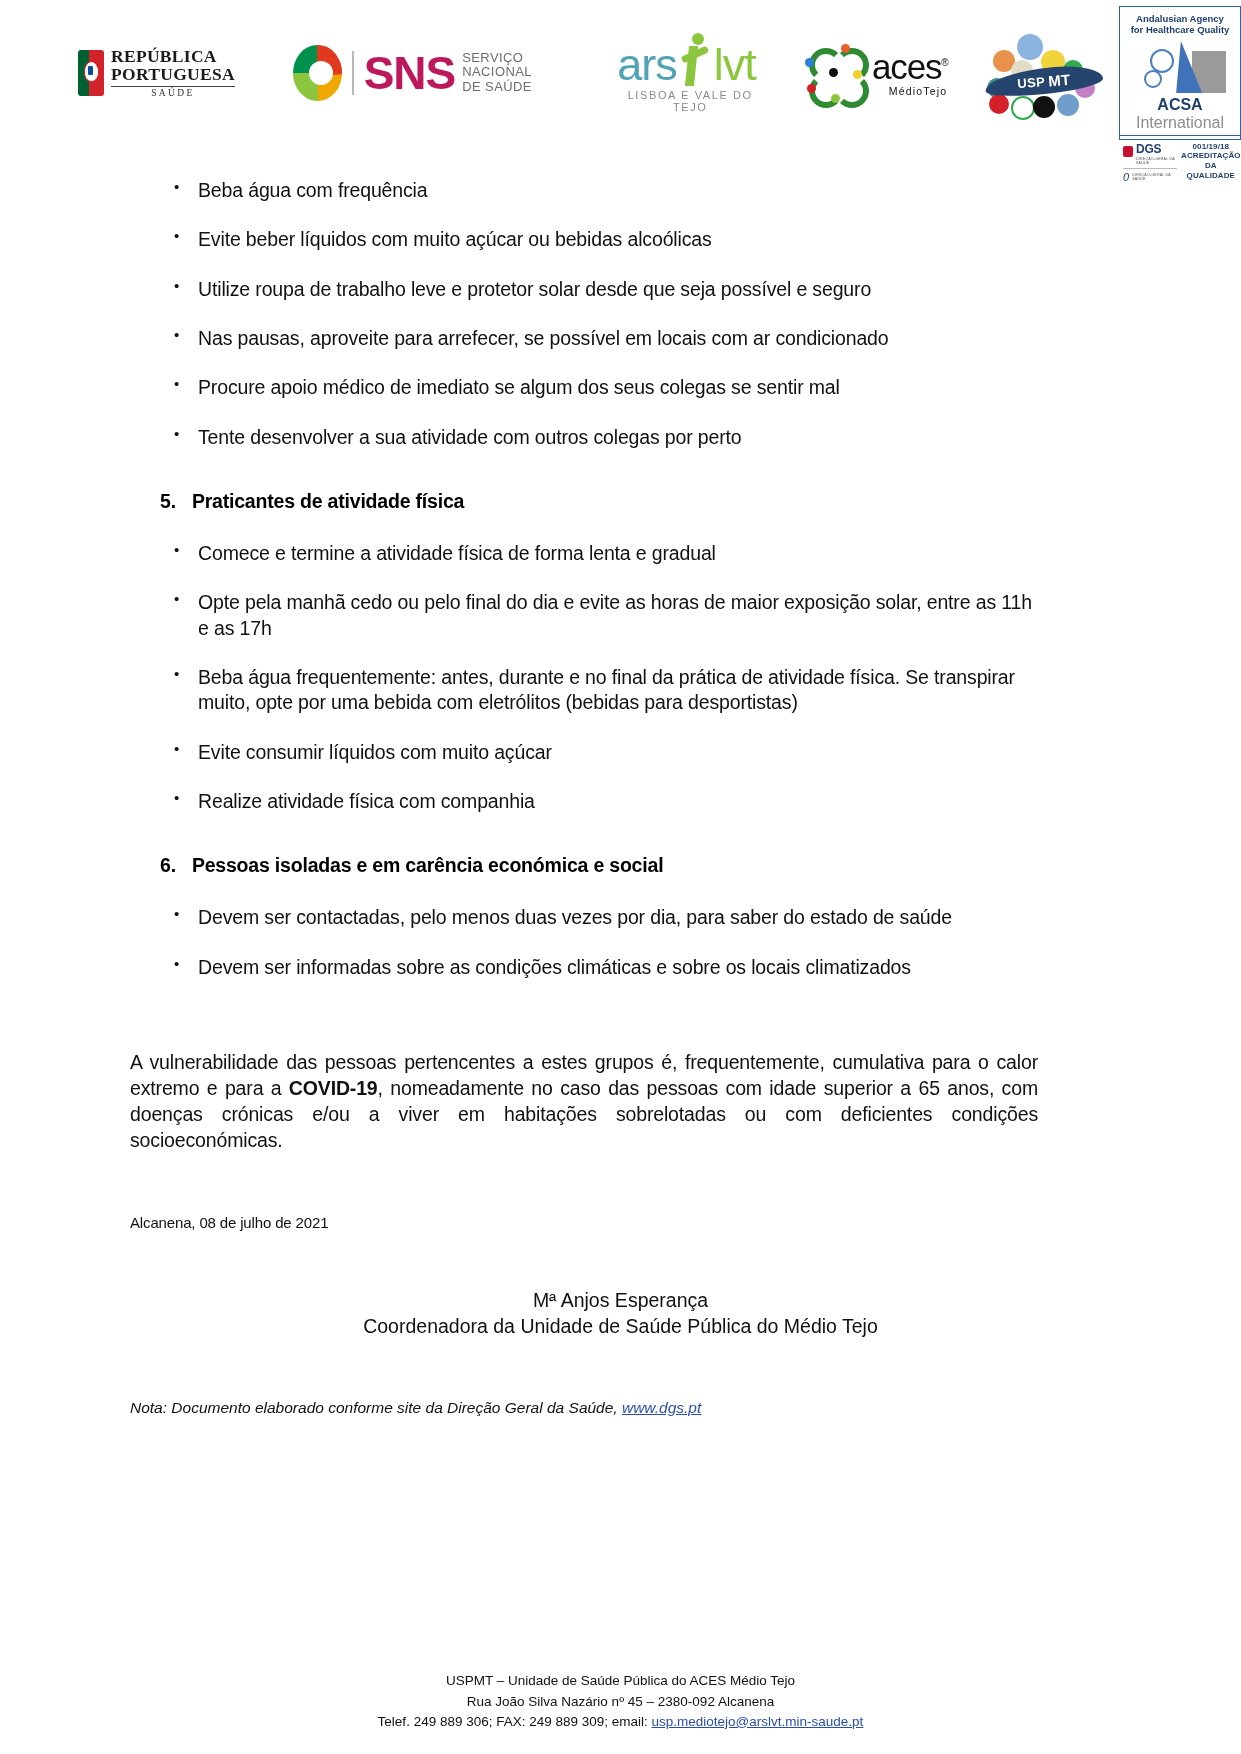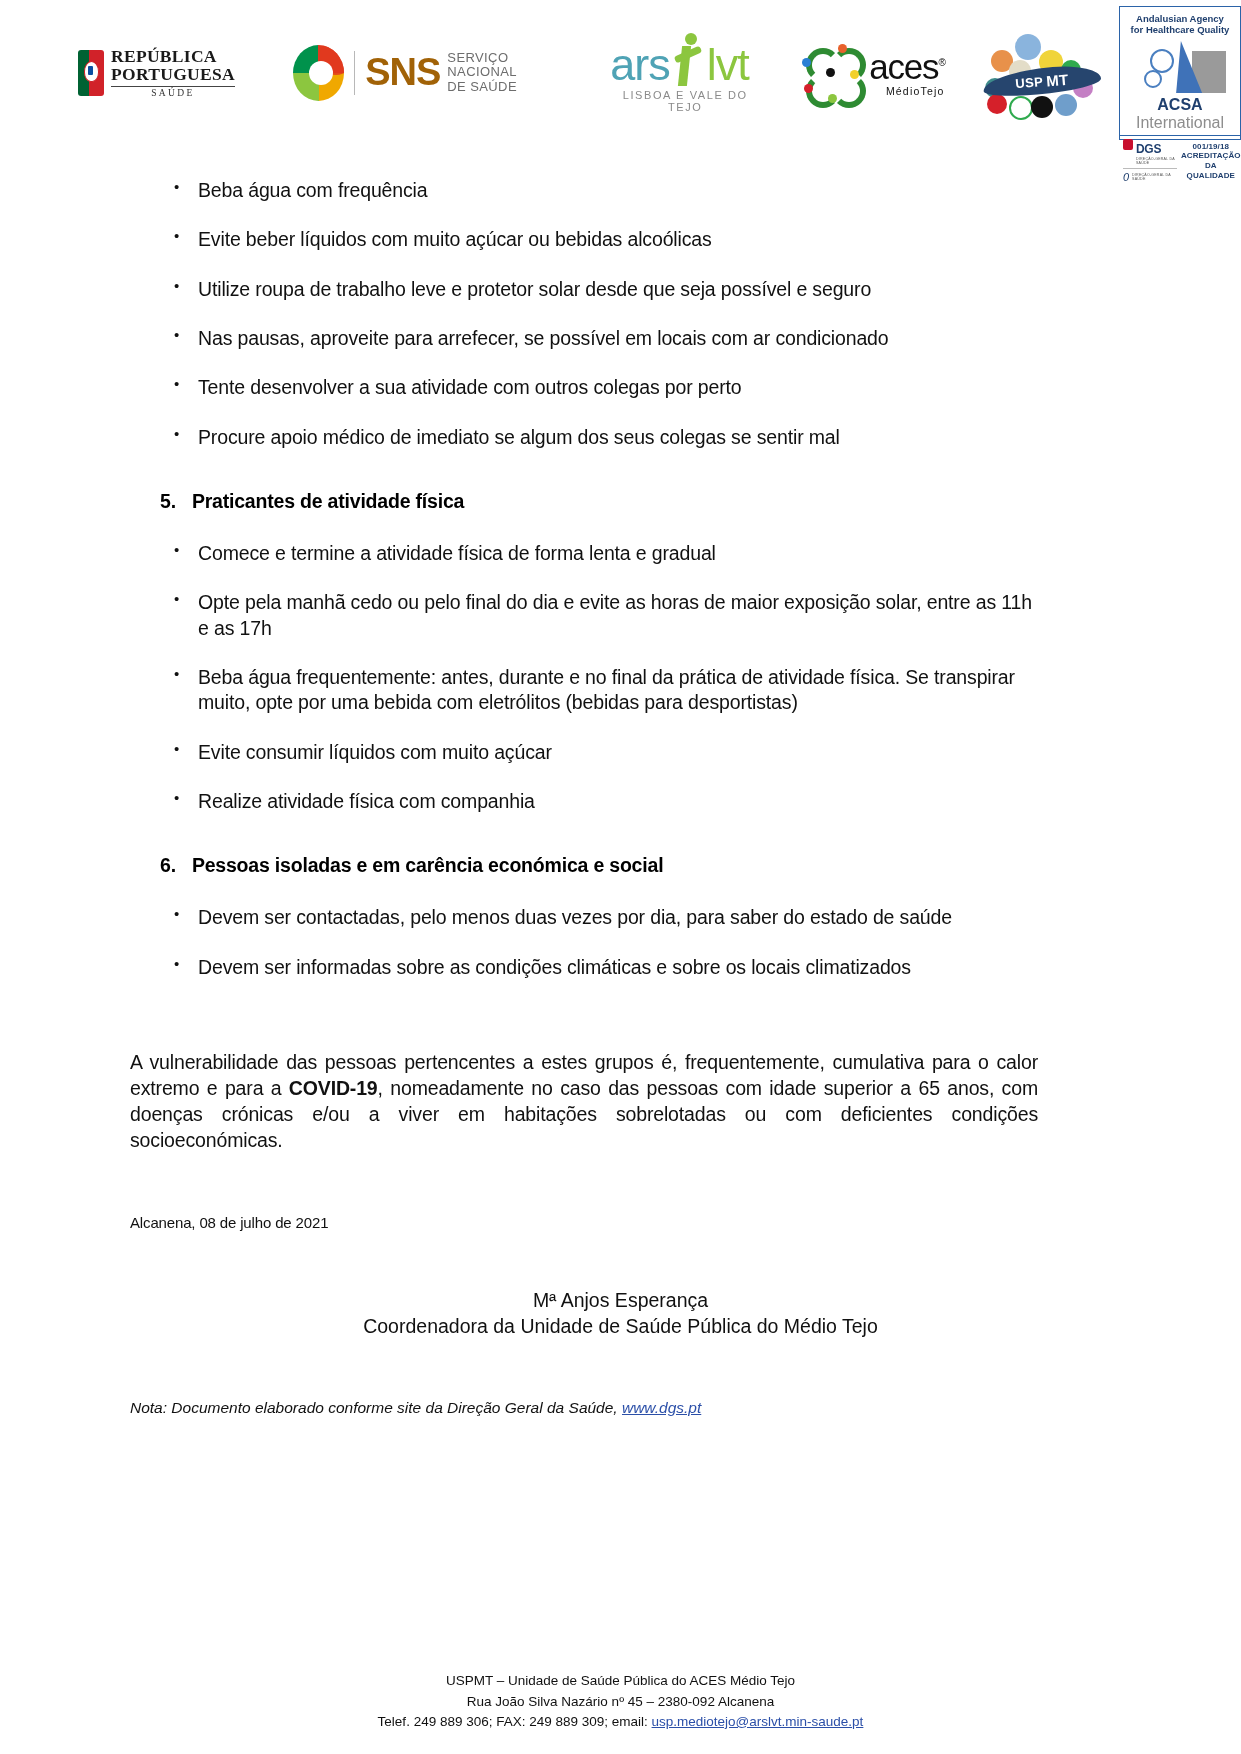--- a/index.html
+++ b/index.html
@@ -49,21 +49,21 @@
   .rp-text .l3{font-family:"Liberation Serif", serif;font-size:9.5px;letter-spacing:2.4px;color:#333;text-align:center;}
 
   
   .logo-sns{margin-left:58px;display:flex;align-items:center;gap:10px;}
   .sns-mark{width:56px;height:56px;border-radius:50%;position:relative;overflow:hidden;
     background:conic-gradient(#e03a1e 0deg 90deg,#f0a800 90deg 180deg,#8cc63f 180deg 270deg,#00924c 270deg 360deg);}
   .sns-mark:after{content:"";position:absolute;left:16px;top:16px;width:24px;height:24px;background:#fff;border-radius:50%;}
   .sns-mark:before{content:"";position:absolute;left:26px;top:-4px;width:34px;height:34px;background:#e03a1e;border-radius:50%;opacity:.85;}
   .sns-div{width:1.5px;height:44px;background:#b8b8b8;}
   .sns-txt{display:flex;align-items:center;gap:7px;}
-  .sns-big{font-weight:bold;font-size:38px;letter-spacing:-1px;color:#a16207;font-family:"Liberation Sans",sans-serif;}
+  .sns-big{font-weight:bold;font-size:46px;letter-spacing:-1px;color:#be185d;font-family:"Liberation Sans",sans-serif;}
   .sns-sub{line-height:1.08;color:#6d6d6d;font-size:13px;letter-spacing:.4px;}
 
   
   .logo-ars{margin-left:48px;position:relative;}
   .ars-row{display:flex;align-items:flex-end;}
   .ars-a{font-size:45px;color:#4fa3b5;font-weight:normal;letter-spacing:-1px;line-height:.95;}
   .ars-fig{position:relative;width:34px;height:54px;margin:0 1px 0 2px;}
   .ars-fig .head{position:absolute;left:13px;top:0;width:12px;height:12px;border-radius:50%;background:#8cc63f;}
   .ars-fig .body{position:absolute;left:8px;top:13px;width:9px;height:40px;background:#8cc63f;transform:skewX(-6deg);}
   .ars-fig .arm{position:absolute;left:2px;top:18px;width:28px;height:7px;background:#8cc63f;transform:rotate(-24deg);border-radius:3px;}
@@ -100,21 +100,21 @@
   .acsa-art .arrow{position:absolute;left:52px;top:4px;width:0;height:0;border-left:13px solid transparent;border-right:13px solid transparent;border-bottom:52px solid #3f72b8;transform:skewX(9deg);}
   .acsa-art .blk{position:absolute;left:72px;top:14px;width:34px;height:42px;background:#9a9a9a;}
   .acsa-art .c1{position:absolute;left:30px;top:12px;width:20px;height:20px;border:2.5px solid #4a7fc0;border-radius:50%;}
   .acsa-art .c2{position:absolute;left:24px;top:33px;width:14px;height:14px;border:2.5px solid #4a7fc0;border-radius:50%;}
   .acsa-mid{text-align:center;font-size:16px;margin-top:1px;}
   .acsa-mid b{color:#1f3f6e;}
   .acsa-mid span{color:#8d8d8d;}
   .acsa-rule{border-top:1.4px solid #2b63a8;margin:3px 0 0;}
   .acsa-bot{display:flex;align-items:center;padding:3px 3px 0;gap:4px;}
   .acsa-dgs{flex:0 0 54px;}
-  .acsa-dgs .dgsrow{display:flex;align-items:flex-start;gap:3px;}
+  .acsa-dgs .dgsrow{display:flex;align-items:center;gap:3px;}
   .acsa-dgs .dgsmark{width:13px;height:11px;background:#c8102e;border-radius:2px;}
   .acsa-dgs .dgsname{font-size:12px;font-weight:bold;color:#1f3f6e;letter-spacing:-.3px;}
   .acsa-dgs .dgssub{font-size:3.6px;color:#555;letter-spacing:.2px;}
   .acsa-dgs .dgsrow2{display:flex;align-items:center;gap:3px;margin-top:3px;border-top:.6px solid #bbb;padding-top:2px;}
   .acsa-dgs .zero{font-size:11px;color:#1f3f6e;font-style:italic;}
   .acsa-cert{flex:1;text-align:center;line-height:1.2;}
   .acsa-cert div{font-size:8px;color:#1f3f6e;font-weight:bold;letter-spacing:.1px;}
 
   
   .content{position:absolute;left:0;top:150px;width:1241px;}
@@ -282,22 +282,22 @@
   </div>
 
   <div class="content">
 
     <div style="height:28px"></div>
     <ul class="blist" style="margin-left:160px;">
       <li>Beba água com frequência</li>
       <li class="sp" style="margin-top:24px">Evite beber líquidos com muito açúcar ou bebidas alcoólicas</li>
       <li style="margin-top:24px">Utilize roupa de trabalho leve e protetor solar desde que seja possível e seguro</li>
       <li style="margin-top:24px">Nas pausas, aproveite para arrefecer, se possível em locais com ar condicionado</li>
+      <li style="margin-top:24px">Procure apoio médico de imediato se algum dos seus colegas se sentir mal</li>
       <li style="margin-top:24px">Tente desenvolver a sua atividade com outros colegas por perto</li>
-      <li style="margin-top:24px">Procure apoio médico de imediato se algum dos seus colegas se sentir mal</li>
     </ul>
 
     <div class="sec-head sec5" style="margin-top:40px">
       <span>5.</span>
       <span>Praticantes de atividade física</span>
     </div>
     <div style="height:28px"></div>
     <ul class="blist" style="margin-left:160px;max-width:880px">
       <li>Comece e termine a atividade física de forma lenta e gradual</li>
       <li style="margin-top:24px">Opte pela manhã cedo ou pelo final do dia e evite as horas de maior exposição solar, entre as 11h e as 17h</li>

